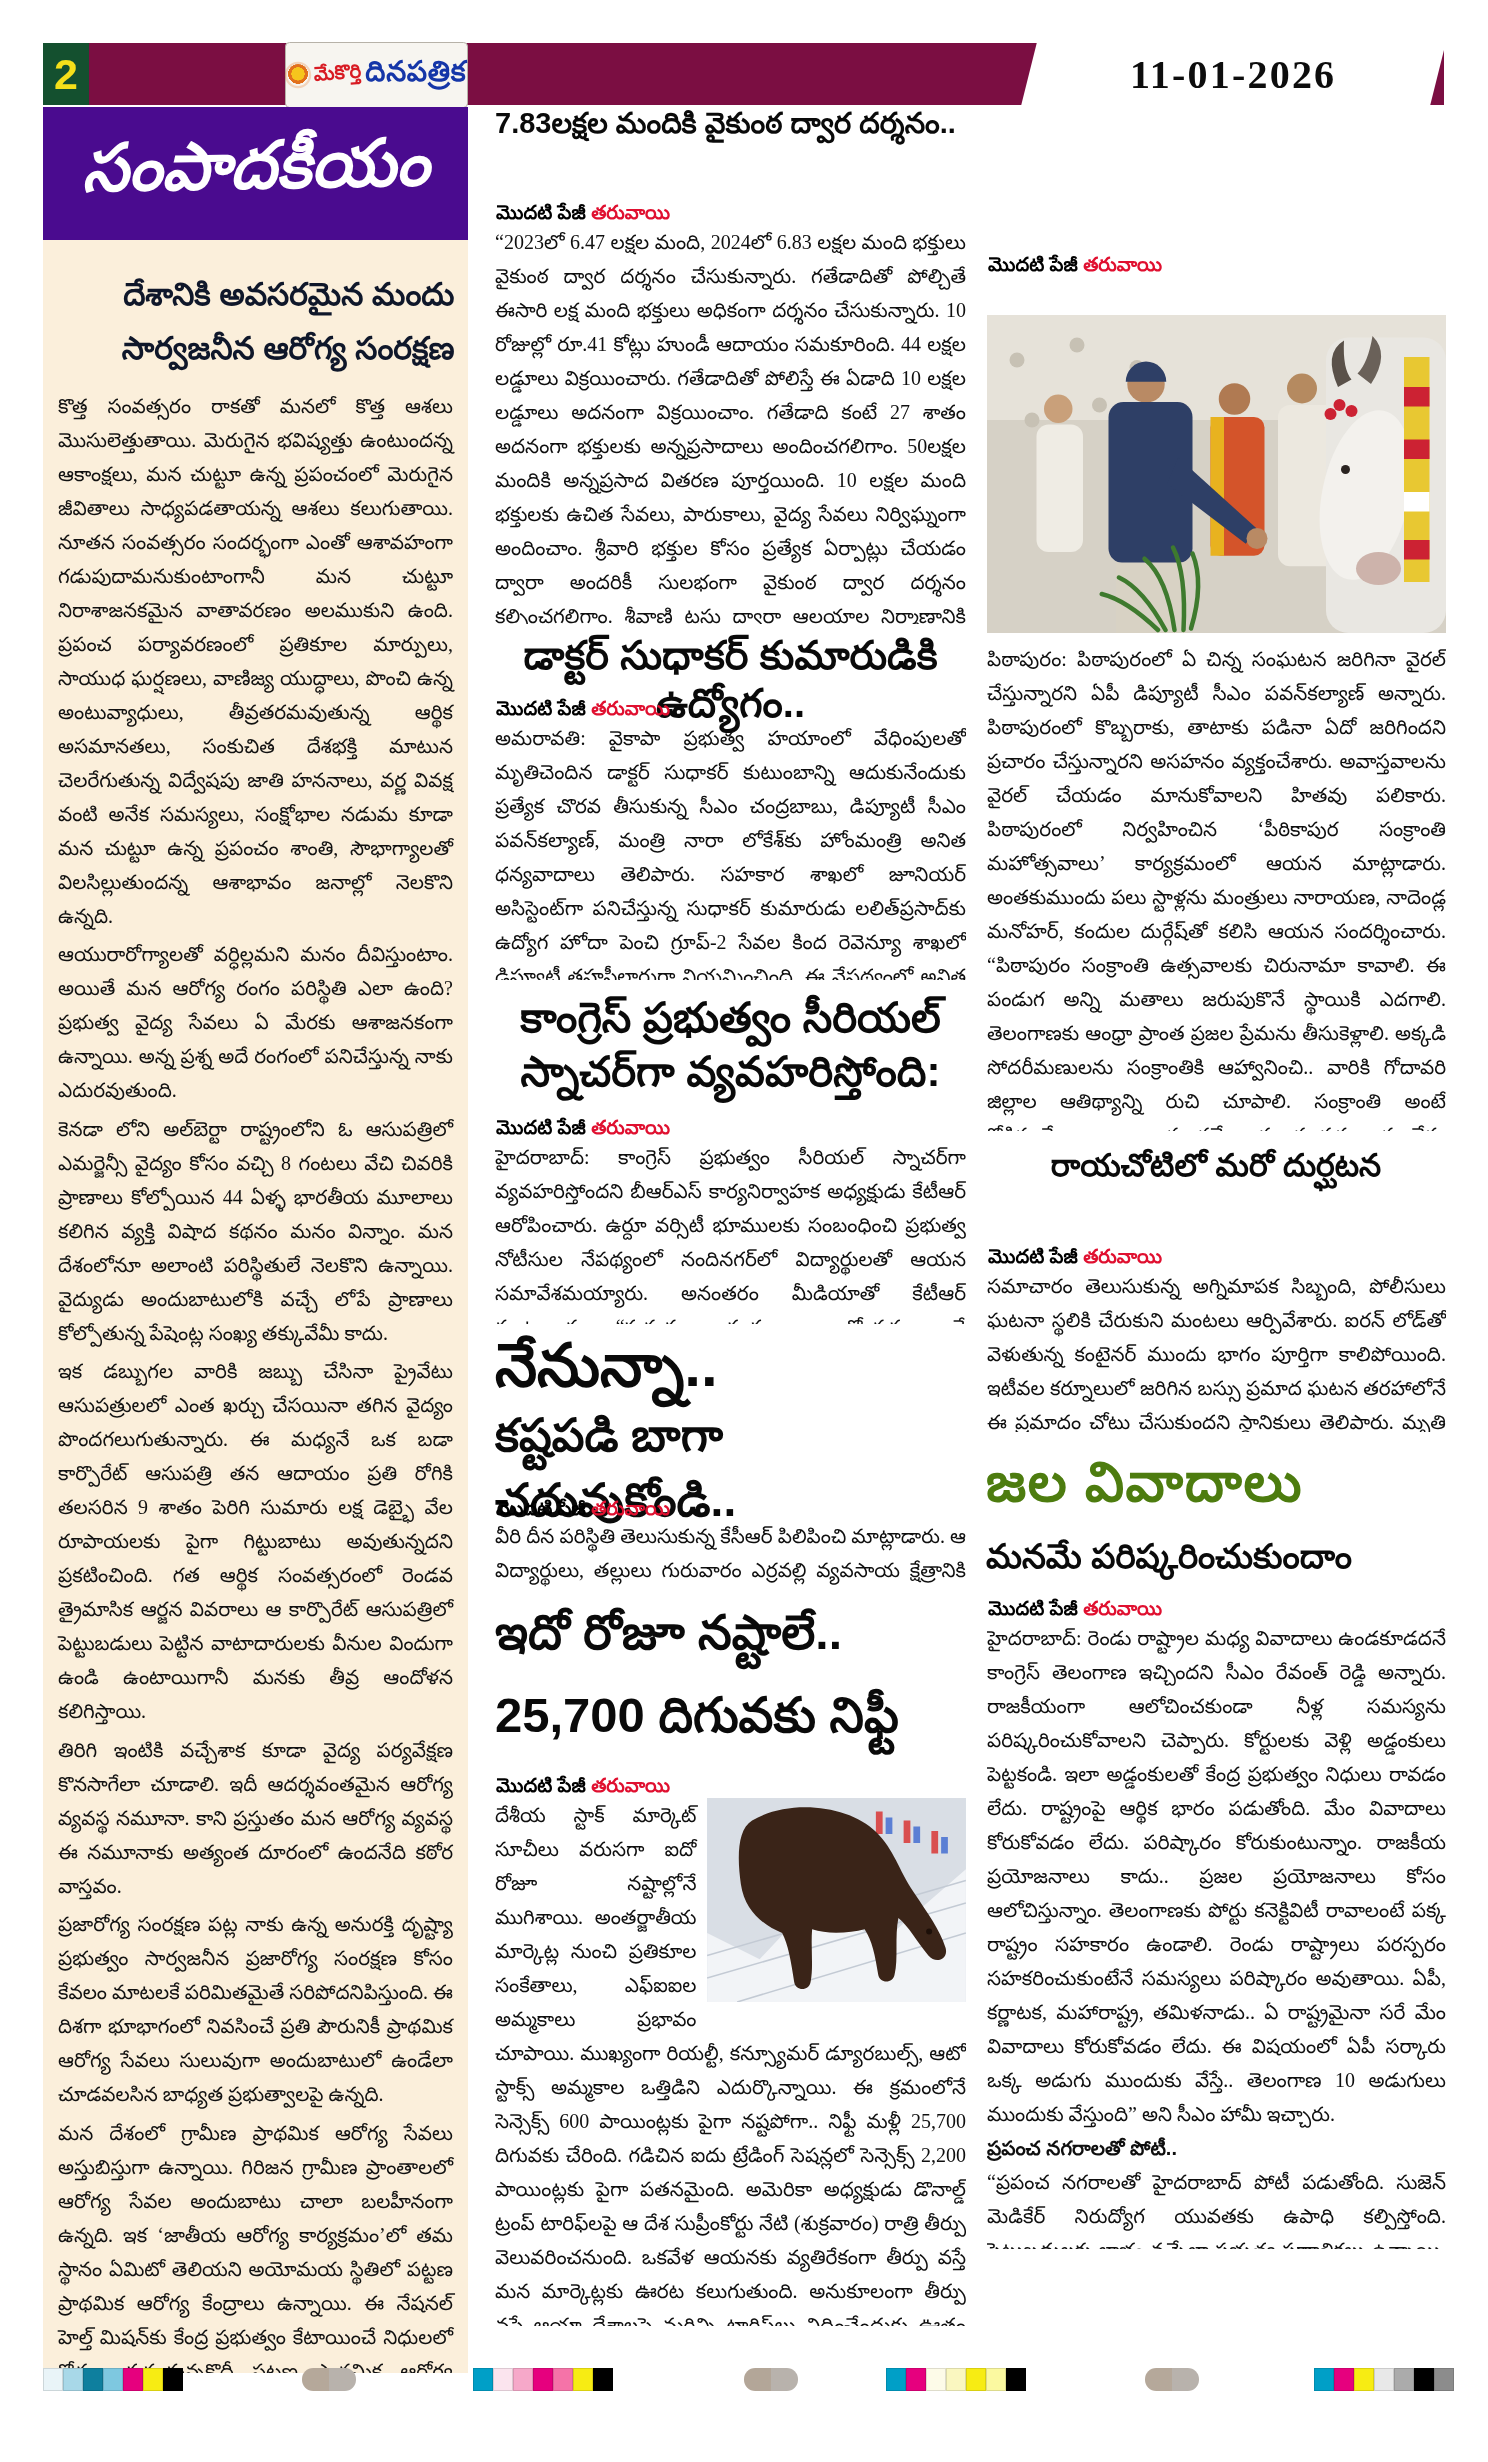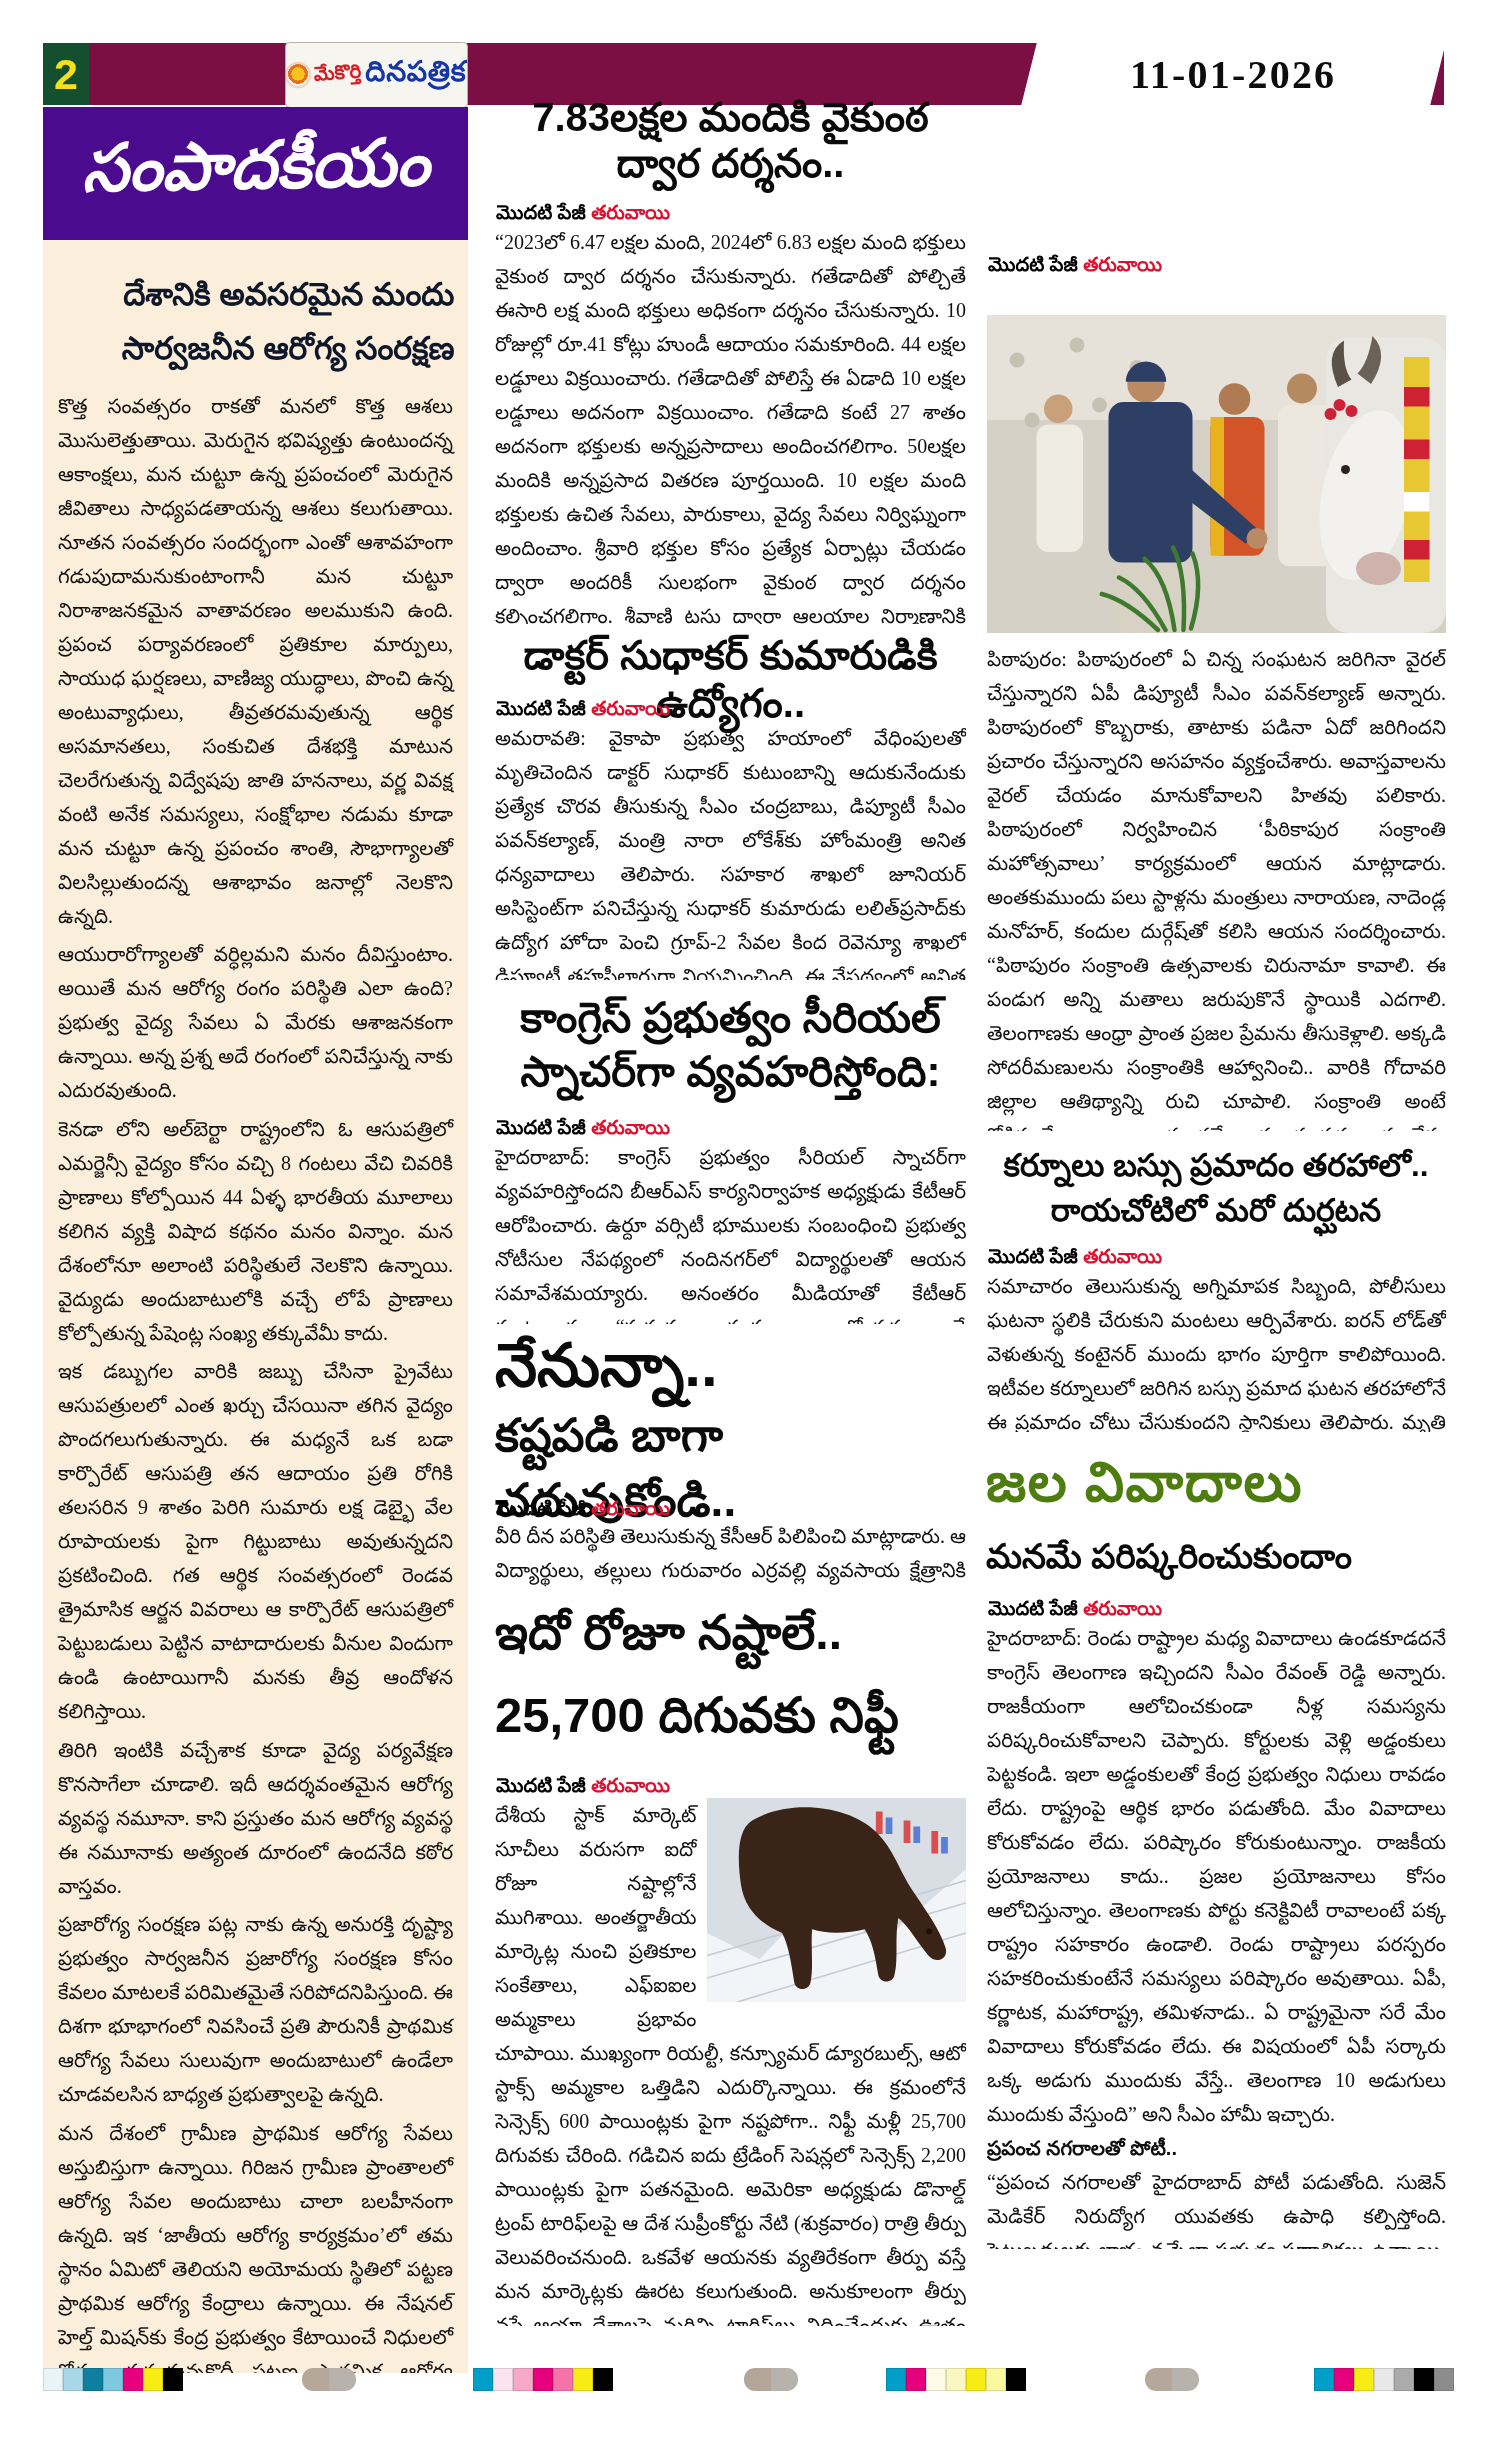--- a/index.html
+++ b/index.html
@@ -35,21 +35,21 @@
   .edit-body p{margin:0 0 4.5px 0;text-indent:0;}
 
   
   .byline{position:absolute;font-size:19.5px;font-weight:bold;font-family:"Liberation Sans",sans-serif;color:#000;}
   .byline .cont{color:#e01030;}
   .body-text{position:absolute;text-align:justify;font-size:20px;line-height:34px;overflow:hidden;color:#0f0f0f;}
   .hl{position:absolute;font-family:"Liberation Sans",sans-serif;font-weight:bold;color:#0a0a0a;}
 
   
   .mid{left:495px;width:471px;}
-  .hl-a1{top:94px;text-align:center;font-size:40px;line-height:46px;}
+  .hl-a1{top:100px;text-align:left;font-size:29px;line-height:46px;}
   .hl-a2{top:631px;text-align:center;font-size:40px;line-height:48px;font-weight:800;}
   .hl-a3{top:991px;text-align:center;font-size:42px;line-height:54px;font-weight:800;}
   .hl-a4a{top:1331px;font-size:60px;font-weight:800;}
   .hl-a4b{top:1408px;font-size:46px;font-weight:800;}
   .hl-a5a{top:1605px;font-size:48px;font-weight:800;}
   .hl-a5b{top:1687px;font-size:49px;font-weight:800;}
   .bear-photo{float:right;width:259px;height:204px;margin:0 0 7.5px 10.5px;background:#dfe3e8;position:relative;overflow:hidden;}
 
   
   .rt{left:986px;width:460px;}
@@ -221,21 +221,20 @@
           <path d="M262,420 q4,-75 -14,-110"></path>
         <path d="M238,420 q-30,-55 -62,-70"></path>
           <path d="M272,418 q18,-60 2,-100"></path>
         <path d="M228,420 q-42,-40 -75,-48"></path>
       </g>
     </svg>
   </div>
   <div class="body-text" style="left:987px;top:642px;width:459px;height:489px;">పిఠాపురం: పిఠాపురంలో ఏ చిన్న సంఘటన జరిగినా వైరల్ చేస్తున్నారని ఏపీ డిప్యూటీ సీఎం పవన్‌కల్యాణ్ అన్నారు. పిఠాపురంలో కొబ్బరాకు, తాటాకు పడినా ఏదో జరిగిందని ప్రచారం చేస్తున్నారని అసహనం వ్యక్తంచేశారు. అవాస్తవాలను వైరల్ చేయడం మానుకోవాలని హితవు పలికారు. పిఠాపురంలో నిర్వహించిన ‘పీఠికాపుర సంక్రాంతి మహోత్సవాలు’ కార్యక్రమంలో ఆయన మాట్లాడారు. అంతకుముందు పలు స్టాళ్లను మంత్రులు నారాయణ, నాదెండ్ల మనోహర్, కందుల దుర్గేష్‌తో కలిసి ఆయన సందర్శించారు. “పిఠాపురం సంక్రాంతి ఉత్సవాలకు చిరునామా కావాలి. ఈ పండుగ అన్ని మతాలు జరుపుకొనే స్థాయికి ఎదగాలి. తెలంగాణకు ఆంధ్రా ప్రాంత ప్రజల ప్రేమను తీసుకెళ్లాలి. అక్కడి సోదరీమణులను సంక్రాంతికి ఆహ్వానించి.. వారికి గోదావరి జిల్లాల ఆతిథ్యాన్ని రుచి చూపాలి. సంక్రాంతి అంటే కోడిపందేలు, జూదాలు మాత్రమే కాదు. ఈ సరదాలను నేను కాదనడం లేదు.. చేసేవాళ్లు చేసుకోండి. కానీ వాటికే పరిమితం కాకూడదు. పిఠాపురం.. దేశానికి చాలా కీలకమైన శక్తిపీఠం. శ్రీపాద శ్రీవల్లభుడు వెలసిన నేల ఇది. ఇక్కడి నుంచి నేను పోటీ చేయడం భగవంతుడి సంకల్పం. పిఠాపురం అభివృద్ధికి ఎన్నో కార్యక్రమాలు చేపడుతున్నాం. నన్ను బలోపేతం చేస్తే మరింతగా పనిచేస్తా. అధికారం ఉన్నా లేకపోయినా ఆఖరి శ్వాస వరకు ఇక్కడి ప్రజల కోసం పనిచేస్తాను. పులివెందులలో సొంత బాబాయ్‌ని చంపినా అది వార్త కాదు.. పిఠాపురంలో స్కూల్ పిల్లలు కొట్టుకున్నా అది పెద్ద వార్త అవుతుంది. పిఠాపురం వచ్చి గొడవలు చేద్దామనుకుంటే ఇక్కడ కూర్చొని ఏరివేస్తాను. గత ప్రభుత్వంలో బూతులు తిట్టడం, కేసులు పెట్టడం చేశారు. పిఠాపురంలో మళ్లీ అలాంటివి తెచ్చే ప్రయత్నం జరుగుతోంది. శాంతి భద్రతల విషయంలో పోలీసులు కఠినంగా వ్యవహరించాలి. నా మాటలు మెత్తగా.. చేతలు గట్టిగా ఉంటాయి. నన్ను అన్నా.. పార్టీని అన్నా భరిస్తా. ప్రజల మధ్య వైషమ్యాలు సృష్టించే వారిని మాత్రం క్షమించను. సీఎం చంద్రబాబు అనుభవం రాష్ట్రానికి చాలా అవసరం. కూటమి నేతలు పొత్తులను బలహీనం చేసే ప్రయత్నం చేయొద్దు. ప్రజలను ఎలా కాపాడాలి అనే అంశంపై నాకు, చంద్రబాబుకు పూర్తి అవగాహన ఉంది” అని పవన్ అన్నారు.</div>
 
   <div class="hl rt hl-r2">
-    <div>కర్నూలు బస్సు ప్రమాదం తరహాలో..</div>
     <div>రాయచోటిలో మరో దుర్ఘటన</div>
   </div>
   <div class="byline" style="left:988px;top:1245px;">
     <span>మొదటి పేజీ </span><span class="cont">తరువాయి</span>
   </div>
   <div class="body-text" style="left:987px;top:1269px;width:459px;height:163px;">సమాచారం తెలుసుకున్న అగ్నిమాపక సిబ్బంది, పోలీసులు ఘటనా స్థలికి చేరుకుని మంటలు ఆర్పివేశారు. ఐరన్ లోడ్‌తో వెళుతున్న కంటైనర్ ముందు భాగం పూర్తిగా కాలిపోయింది. ఇటీవల కర్నూలులో జరిగిన బస్సు ప్రమాద ఘటన తరహాలోనే ఈ ప్రమాదం చోటు చేసుకుందని స్థానికులు తెలిపారు. మృతి చెందిన శ్రీనివాసులు.. స్వస్థలం రాయచోటి మండలం కంచరపల్లెగా పోలీసులు గుర్తించారు. మృతుడి భార్య ఉపాధి కోసం గల్ఫ్ వెళ్లింది. ముగ్గురు పిల్లలతో కలిసి జీవనం సాగిస్తున్న శ్రీనివాసులు దుర్మరణం కుటుంబీకులను విషాదంలోకి నెట్టింది. ప్రమాద ఘటనపై పట్టణ ట్రాఫిక్ పోలీసులు కేసు నమోదు చేసి దర్యాప్తు చేస్తున్నట్లు సీఐ తెలిపారు.</div>
 
   <div class="hl rt hl-r3red">జల వివాదాలు</div>
   <div class="hl rt hl-r3sub">మనమే పరిష్కరించుకుందాం</div>
   <div class="byline" style="left:988px;top:1597px;">

